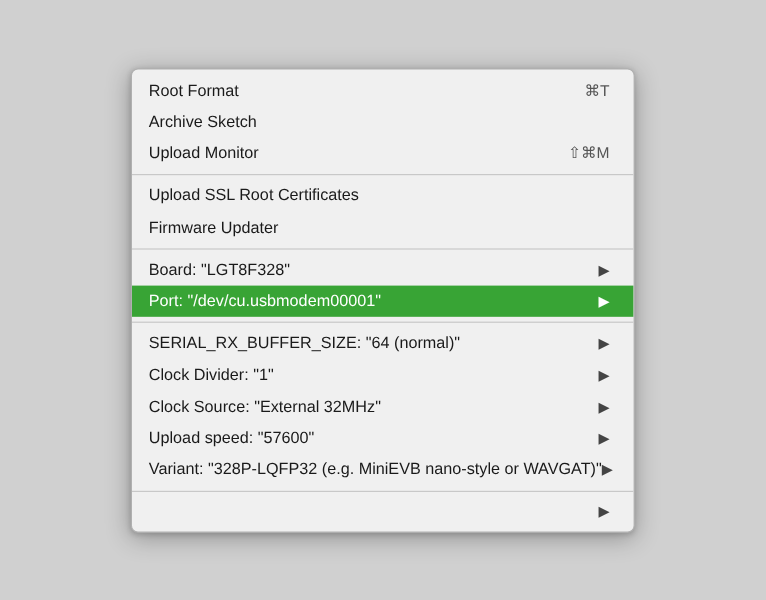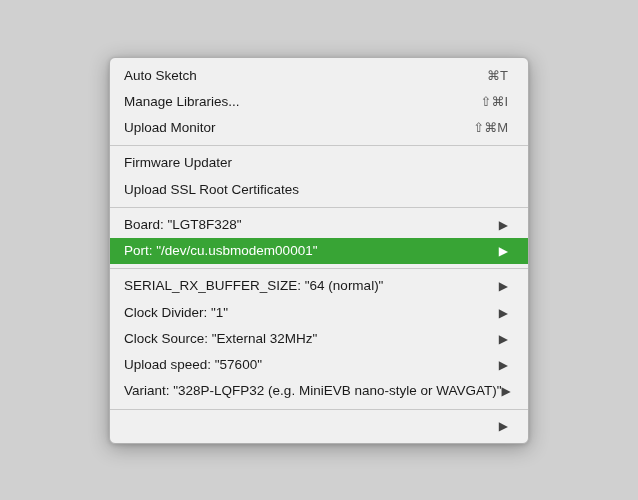--- a/index.html
+++ b/index.html
@@ -69,37 +69,36 @@
       background: #c8c8c8;
       margin: 4px 0;
     }
   </style>
 </head>
 <body>
 
 <div class="menu-container">
   <div id="menu-items">
       <div class="menu-item">
-        <span>Auto Sketch</span>
+        <span>Root Format</span>
         <span class="shortcut">⌘T</span>
       </div>
       <div class="menu-item">
-        <span>Manage Libraries...</span>
-        <span class="shortcut">⇧⌘I</span>
+        <span>Archive Sketch</span>
       </div>
       <div class="menu-item">
         <span>Upload Monitor</span>
         <span class="shortcut">⇧⌘M</span>
       </div>
       <div class="menu-divider"></div>
       <div class="menu-item">
-        <span>Firmware Updater</span>
+        <span>Upload SSL Root Certificates</span>
       </div>
       <div class="menu-item">
-        <span>Upload SSL Root Certificates</span>
+        <span>Firmware Updater</span>
       </div>
       <div class="menu-divider"></div>
       <div class="menu-item">
         <span>Board: "LGT8F328"</span>
         <span class="arrow">▶</span>
       </div>
       <div class="menu-item highlighted">
         <span>Port: "/dev/cu.usbmodem00001"</span>
         <span class="arrow">▶</span>
       </div>

